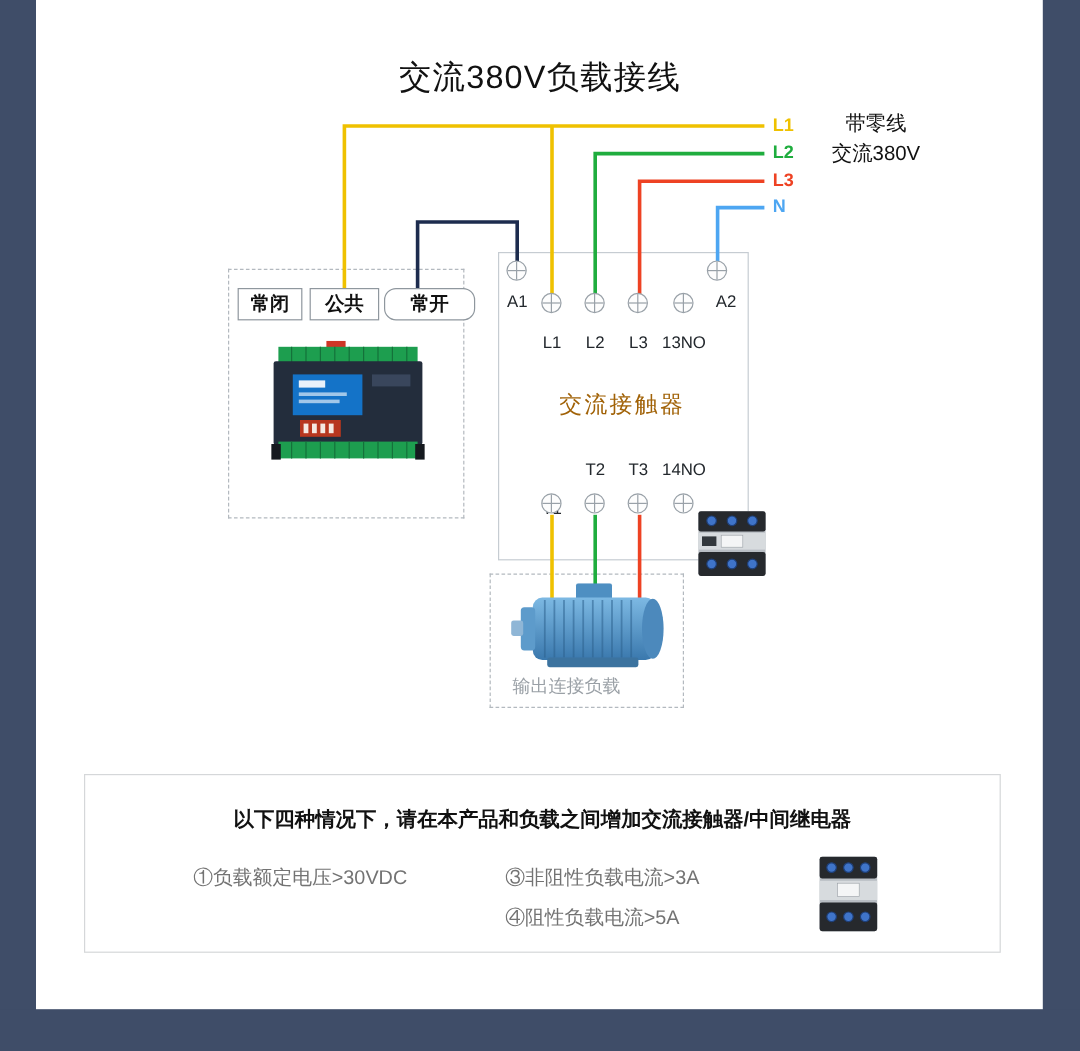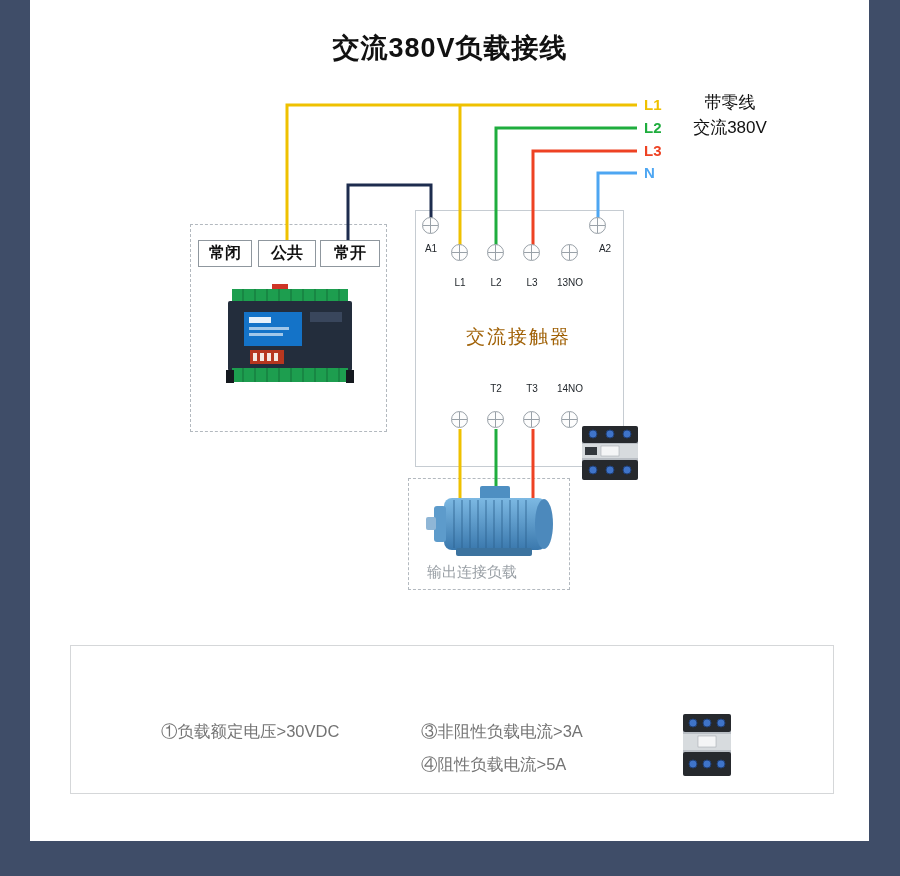--- a/index.html
+++ b/index.html
@@ -7,22 +7,22 @@
     position:relative; width:900px; height:876px; margin:0 auto;
     background:#ffffff; overflow:hidden;
     font-family:"Liberation Sans", sans-serif; color:#1a1a1a;
   }
   .bar { position:absolute; background:#3f4d68; }
   .bar-left  { left:0; top:0; width:30px; height:876px; }
   .bar-right { right:0; top:0; width:31px; height:876px; }
   .bar-bottom{ left:0; bottom:0; width:900px; height:35px; }
 
   .title {
-    position:absolute; left:0; right:0; top:30px; margin:0;
-    text-align:center; font-size:27px; font-weight:700; color:#111;
+    position:absolute; left:0; right:0; top:30px; margin:16px;
+    text-align:center; font-size:27px; font-weight:400; color:#111;
     letter-spacing:1px;
   }
 
   .wires { position:absolute; left:0; top:0; width:900px; height:876px;
            z-index:5; pointer-events:none; }
   .wires path { fill:none; stroke-width:3; }
 
   .wlabel { position:absolute; z-index:6; font-size:15px; font-weight:600; }
   .c-l1 { color:#efc100; } .c-l2 { color:#1fad3e; }
   .c-l3 { color:#ee4223; } .c-n  { color:#4da6f2; }
@@ -42,21 +42,21 @@
     justify-content:center; font-size:16px; font-weight:700; color:#111; }
 
   .screw { position:absolute; width:17px; height:17px; box-sizing:border-box;
     border:1.5px solid #99a1a8; border-radius:50%; background:#fdfdfd; z-index:6; }
   .screw::before { content:""; position:absolute; left:0; right:0; top:50%;
     height:1.5px; margin-top:-1px; background:#99a1a8; }
   .screw::after  { content:""; position:absolute; top:0; bottom:0; left:50%;
     width:1.5px; margin-left:-1px; background:#99a1a8; }
 
   .term-label { position:absolute; width:44px; text-align:center; z-index:4;
-    font-size:10px; color:#23282d; }
+    font-size:14px; color:#23282d; }
   .contactor-name { position:absolute; left:415px; top:324px; width:207px;
     text-align:center; font-size:19px; color:#a16207; z-index:4; letter-spacing:2px; }
 
   .caption { position:absolute; text-align:center; color:#9aa0a6; font-size:15px; z-index:4; }
   .relay-caption { left:190px; top:398px; width:195px; }
   .load-caption  { left:408px; top:563px; width:128px; }
 
   .device { position:absolute; z-index:7; }
 
   .notice-box { position:absolute; left:70px; top:645px; width:762px; height:147px;
@@ -98,21 +98,21 @@
   <div class="wlabel c-n" style="left:644px;top:164px;">N</div>
 
   <div class="supply-note">
     <div>带零线</div>
     <div>交流380V</div>
   </div>
 
   <div class="dashed-box relay-box"></div>
   <div class="term-box" style="left:198px;top:240px;width:54px;height:27px;">常闭</div>
   <div class="term-box" style="left:258px;top:240px;width:58px;height:27px;">公共</div>
-  <div class="term-box" style="left:320px;top:240px;width:60px;height:27px;">常开</div>
+  <div class="term-box" style="left:320px;top:240px;width:76px;height:27px;border-radius:10px;">常开</div>
 
   <svg class="device" style="left:226px;top:284px;" width="128" height="102" viewBox="0 0 128 102">
     <rect x="46" y="0" width="16" height="9" fill="#cf3527"></rect>
     <rect x="6" y="5" width="116" height="14" fill="#1d9e4f"></rect>
     <g stroke="#14713a" stroke-width="1">
       <line x1="17" y1="5" x2="17" y2="19"></line>
         <line x1="29" y1="5" x2="29" y2="19"></line>
       <line x1="41" y1="5" x2="41" y2="19"></line>
         <line x1="53" y1="5" x2="53" y2="19"></line>
       <line x1="65" y1="5" x2="65" y2="19"></line>
@@ -221,20 +221,21 @@
         <line x1="102" y1="14" x2="102" y2="62"></line>
     </g>
     <ellipse cx="120" cy="38" rx="9" ry="25" fill="#4c89bc"></ellipse>
     <rect x="10" y="20" width="12" height="36" rx="3" fill="#5d9bcb"></rect>
     <rect x="2" y="31" width="10" height="13" rx="2" fill="#8fb6d6"></rect>
     <rect x="32" y="62" width="76" height="8" rx="2" fill="#3c739f"></rect>
   </svg>
   <div class="caption load-caption">输出连接负载</div>
 
   <div class="notice-box">
+    <div class="notice-title">以下四种情况下，请在本产品和负载之间增加交流接触器/中间继电器</div>
     <div class="notice-item ni-1">①负载额定电压&gt;30VDC</div>
     <div class="notice-item ni-3">③非阻性负载电流&gt;3A</div>
     <div class="notice-item ni-4">④阻性负载电流&gt;5A</div>
     <svg style="position:absolute;left:610px;top:66px;" width="52" height="66" viewBox="0 0 52 66">
       <rect x="2" y="2" width="48" height="62" rx="3" fill="#b9bec4"></rect>
       <rect x="2" y="2" width="48" height="18" rx="2" fill="#26292d"></rect>
       <g fill="#3f74c9" stroke="#1e3f78" stroke-width="1">
         <circle cx="12" cy="11" r="4"></circle>
           <circle cx="26" cy="11" r="4"></circle>
           <circle cx="40" cy="11" r="4"></circle>

